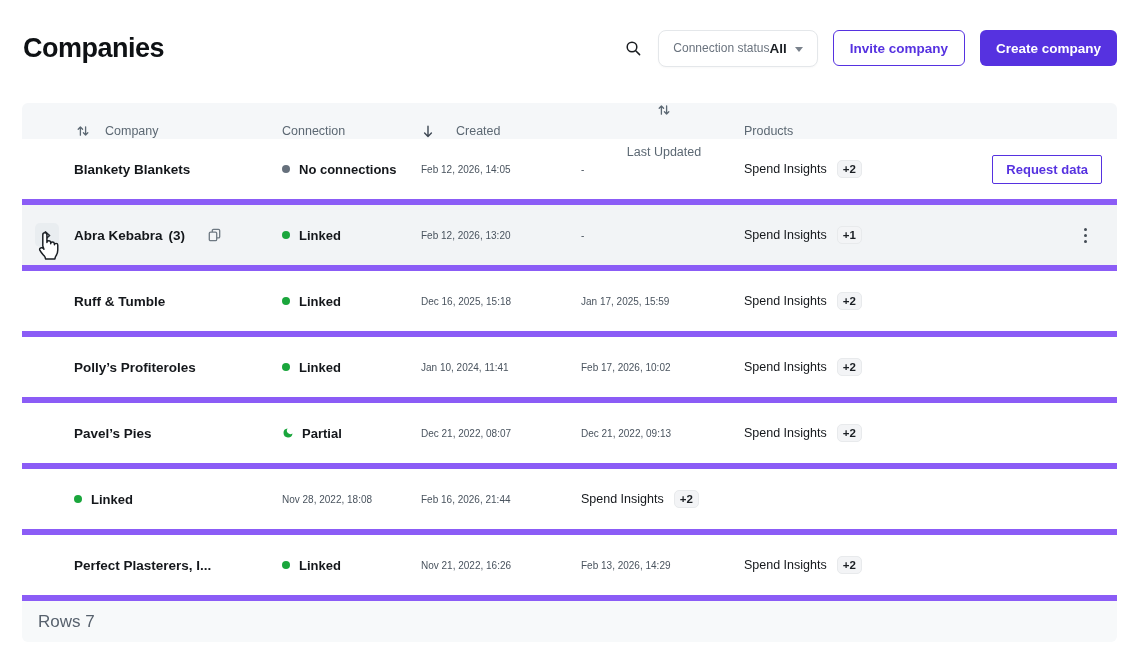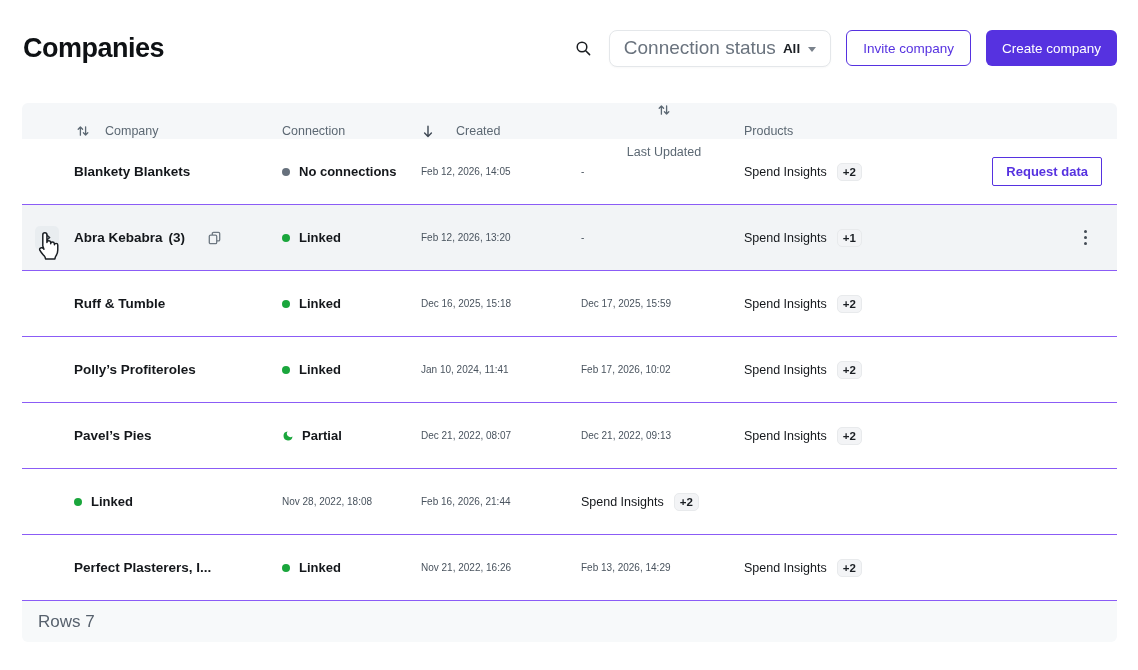--- a/index.html
+++ b/index.html
@@ -8,40 +8,40 @@
 
   
   .topbar { display:flex; justify-content:space-between; align-items:center;
     padding:26px 21px 0 23px; height:70px; }
   .page-title { font-size:27px; font-weight:800; letter-spacing:-0.5px; color:#0e1114; }
   .controls { display:flex; align-items:center; gap:15px; }
   .search-btn { width:20px; height:20px; display:flex; align-items:center; justify-content:center; cursor:pointer; }
   .filter { display:flex; align-items:center; height:37px; padding:0 14px;
     border:1px solid #e4e7ea; border-radius:8px; background:#fff; cursor:pointer;
     box-shadow:0 1px 2px rgba(20,25,40,.03); }
-  .filter .f-label { font-size:19px; color:#6a737e; margin-right:7px; }
+  .filter .f-label { font-size:12px; color:#6a737e; }
   .filter .f-value { font-size:13.5px; font-weight:700; color:#1a1e23; margin-right:8px; }
   .caret { width:0; height:0; border-left:4px solid transparent; border-right:4px solid transparent;
     border-top:5px solid #7a828c; margin-top:2px; }
-  .btn { height:36px; border-radius:6px; font-size:13.5px; font-weight:400; padding:0 16px;
+  .btn { height:36px; border-radius:6px; font-size:13.5px; font-weight:700; padding:0 16px;
     cursor:pointer; font-family:inherit; }
   .btn-outline { background:#fff; color:#5632e0; border:1.5px solid #5632e0; }
   .btn-solid { background:#5632e0; color:#fff; border:none; }
 
   
   .table { margin:33px 21px 0 22px; width:1095px; }
   .grid-row { display:grid; grid-template-columns:52px 208px 139px 160px 163px 150px 1fr; align-items:center; }
   .thead { height:36px; background:#f5f7f9; border-radius:6px 6px 0 0; color:#5c6873; font-size:12.5px; }
   .th { display:flex; align-items:center; }
   .th-company { grid-column:1 / 3; padding-left:54px; gap:15px; cursor:pointer; }
   .th-created { gap:21px; cursor:pointer; }
   .th-updated { padding-left:3px; gap:28px; cursor:pointer;flex-direction:column; }
   .sort-svg { flex:0 0 auto; display:block; }
 
-  .row { height:66px; border-bottom:1px solid #8b5cf6; background:#fff; cursor:pointer; }
+  .row { height:66px; border-bottom:6px solid #8b5cf6; background:#fff; cursor:pointer; }
   .row.hl { background:#f2f4f6; }
   .cell { display:flex; align-items:center; min-width:0; }
   .c-expand { justify-content:flex-start; padding-left:13px; }
   .expand { width:24px; height:24px; border:none; background:#e9edf0; border-radius:5px;
     display:flex; align-items:center; justify-content:center; cursor:pointer; }
   .cname { font-size:13.5px; font-weight:700; color:#14171b; white-space:nowrap; }
   .count { font-size:13.5px; font-weight:700; color:#14171b; margin-left:6px; }
   .copy-btn { margin-left:22px; background:none; border:none; cursor:pointer; display:flex; align-items:center; }
   .dot { width:8px; height:8px; border-radius:50%; margin-right:9px; flex:0 0 auto; }
   .dot-gray { background:#66707c; }
@@ -179,21 +179,21 @@
   <div class="cell c-expand"></div>
   <div class="cell c-company">
     <span class="cname">Ruff &amp; Tumble</span>
 
   </div>
   <div class="cell c-status">
           <span class="dot dot-green"></span>
           <span class="stext">Linked</span>
         </div>
   <div class="cell c-date">Dec 16, 2025, 15:18</div>
-  <div class="cell c-date">Dec 17, 2025, 15:59</div>
+  <div class="cell c-date">Jan 17, 2025, 15:59</div>
   <div class="cell c-prod">
     <span class="pname">Spend Insights</span>
     <span class="badge">+2</span>
   </div>
   <div class="cell c-action"></div>
 </div>
 <div class="row grid-row">
   <div class="cell c-expand"></div>
   <div class="cell c-company">
     <span class="cname">Polly’s Profiteroles</span>

